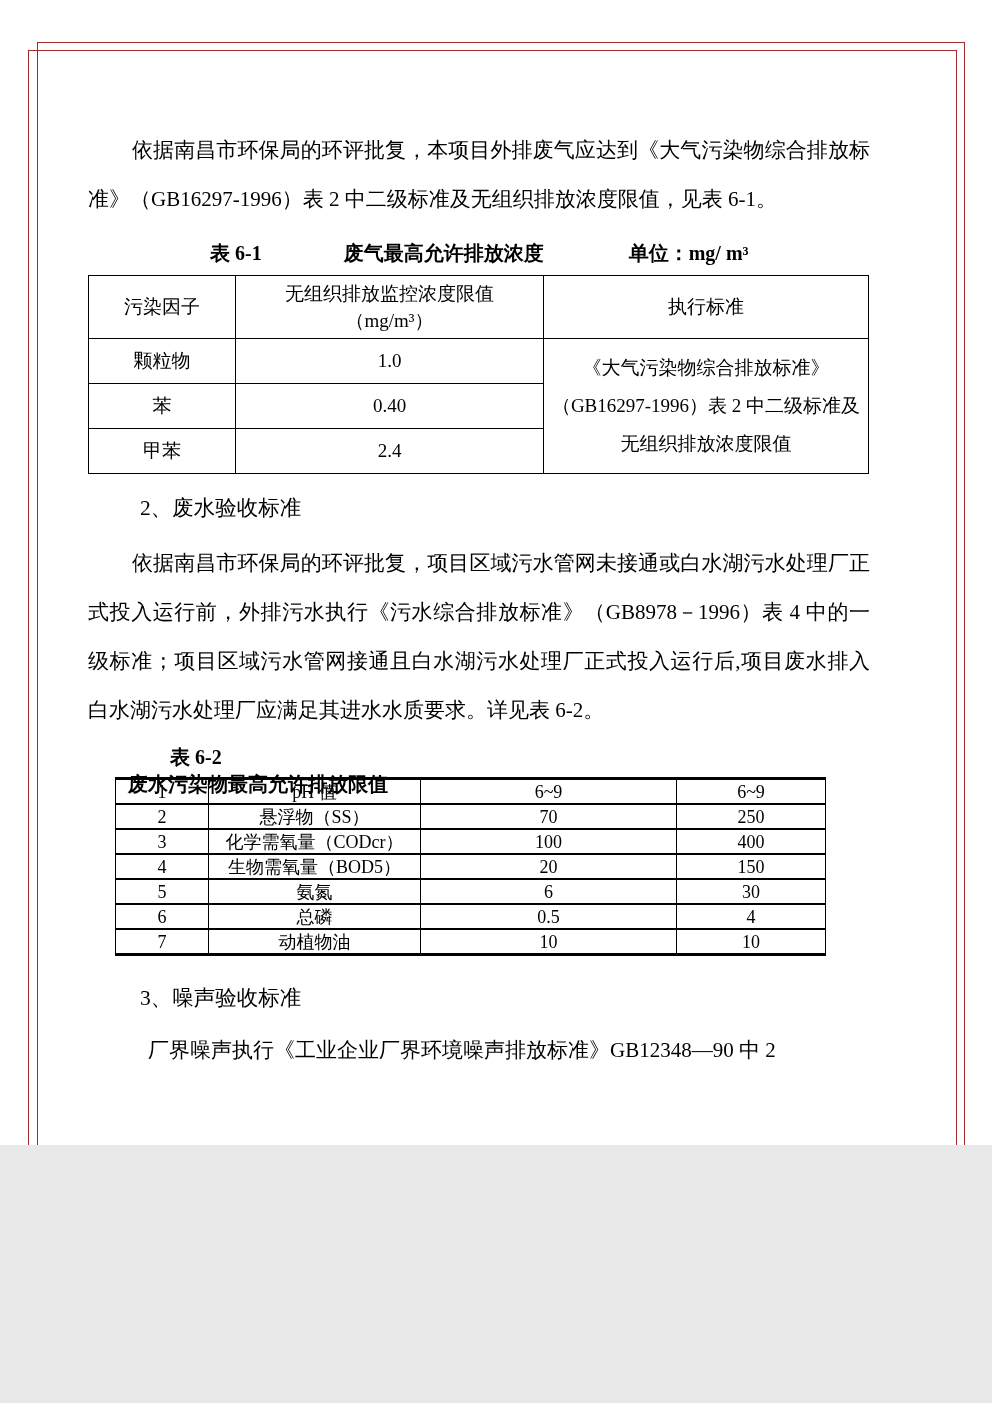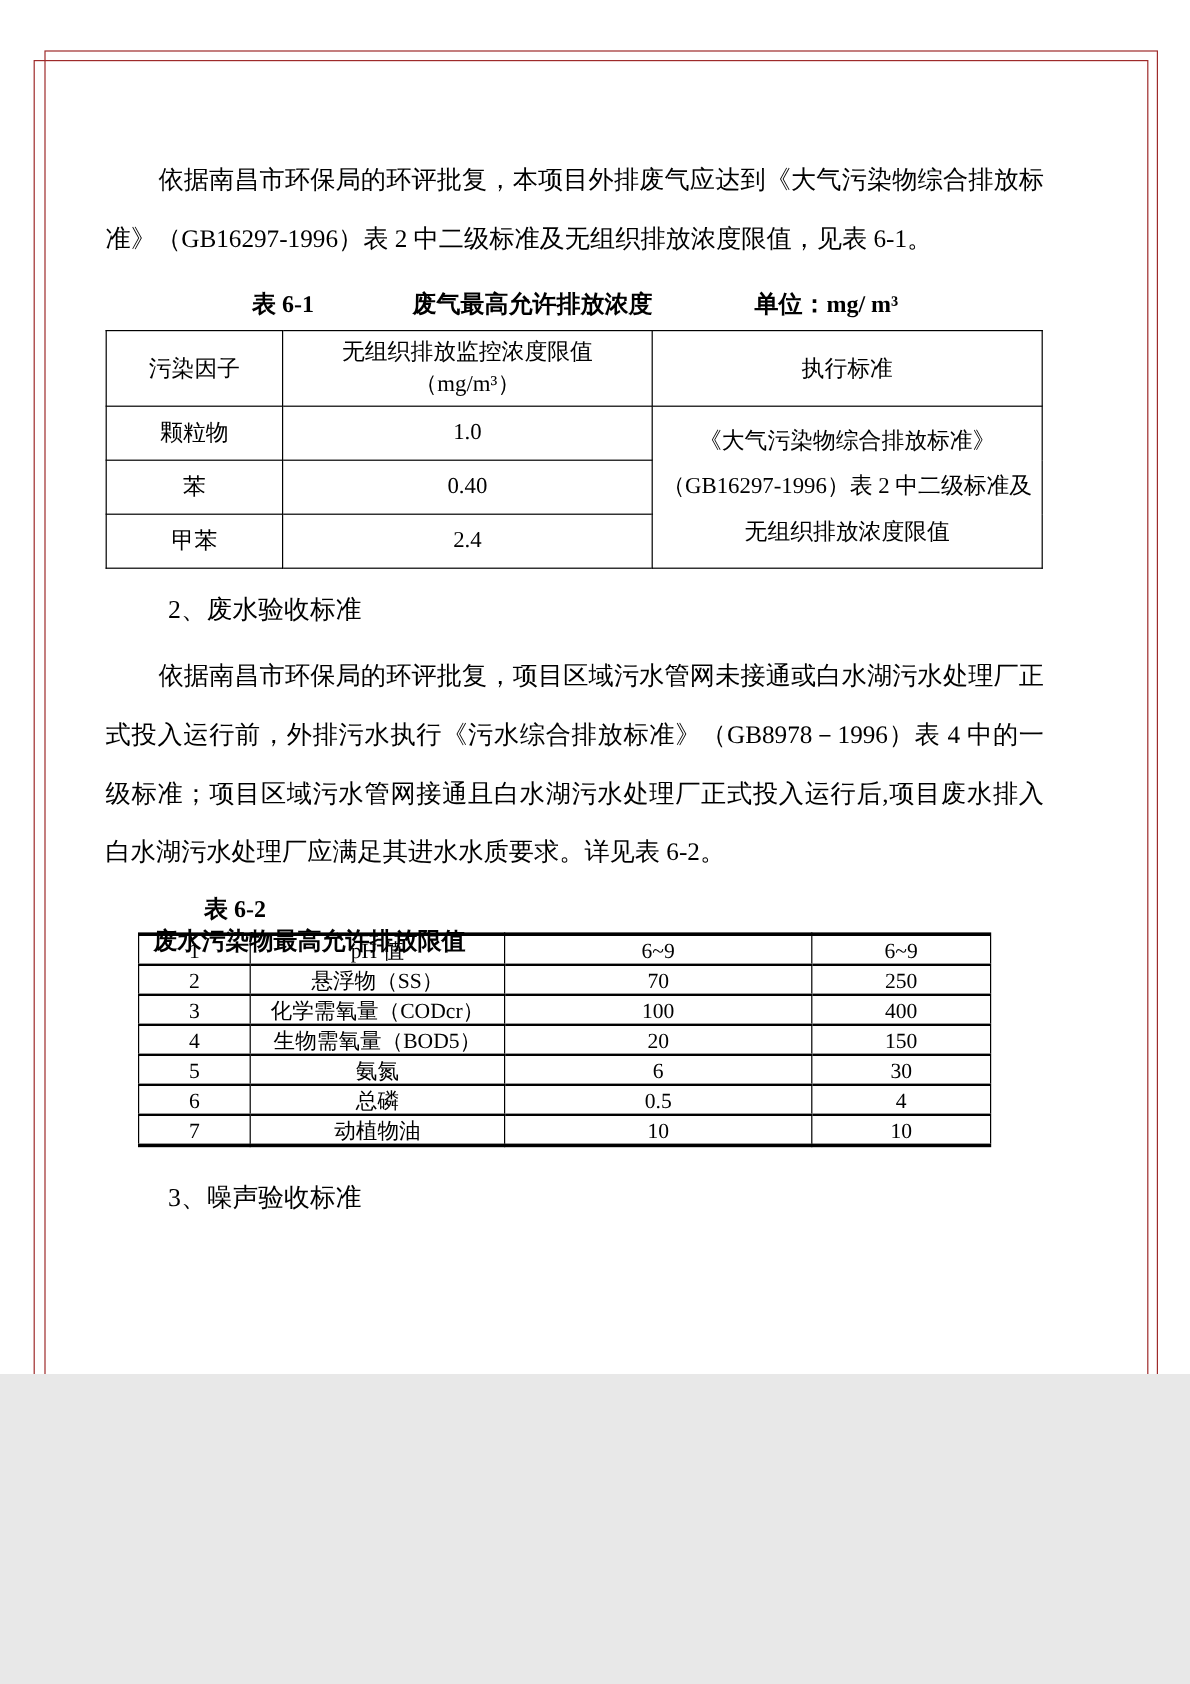--- a/index.html
+++ b/index.html
@@ -158,17 +158,18 @@
           <td>动植物油</td>
           <td>10</td>
           <td>10</td>
         </tr>
       </tbody>
     </table>
 
 
     <h3 class="sec-heading" id="heading3" style="font-weight:normal">3、噪声验收标准</h3>
 
+    <p class="body" id="para3">厂界噪声执行《工业企业厂界环境噪声排放标准》GB12348—90 中 2</p>
 
   </div>
 
   <div class="pageno">35</div>
 </div>
 
 </body></html>

